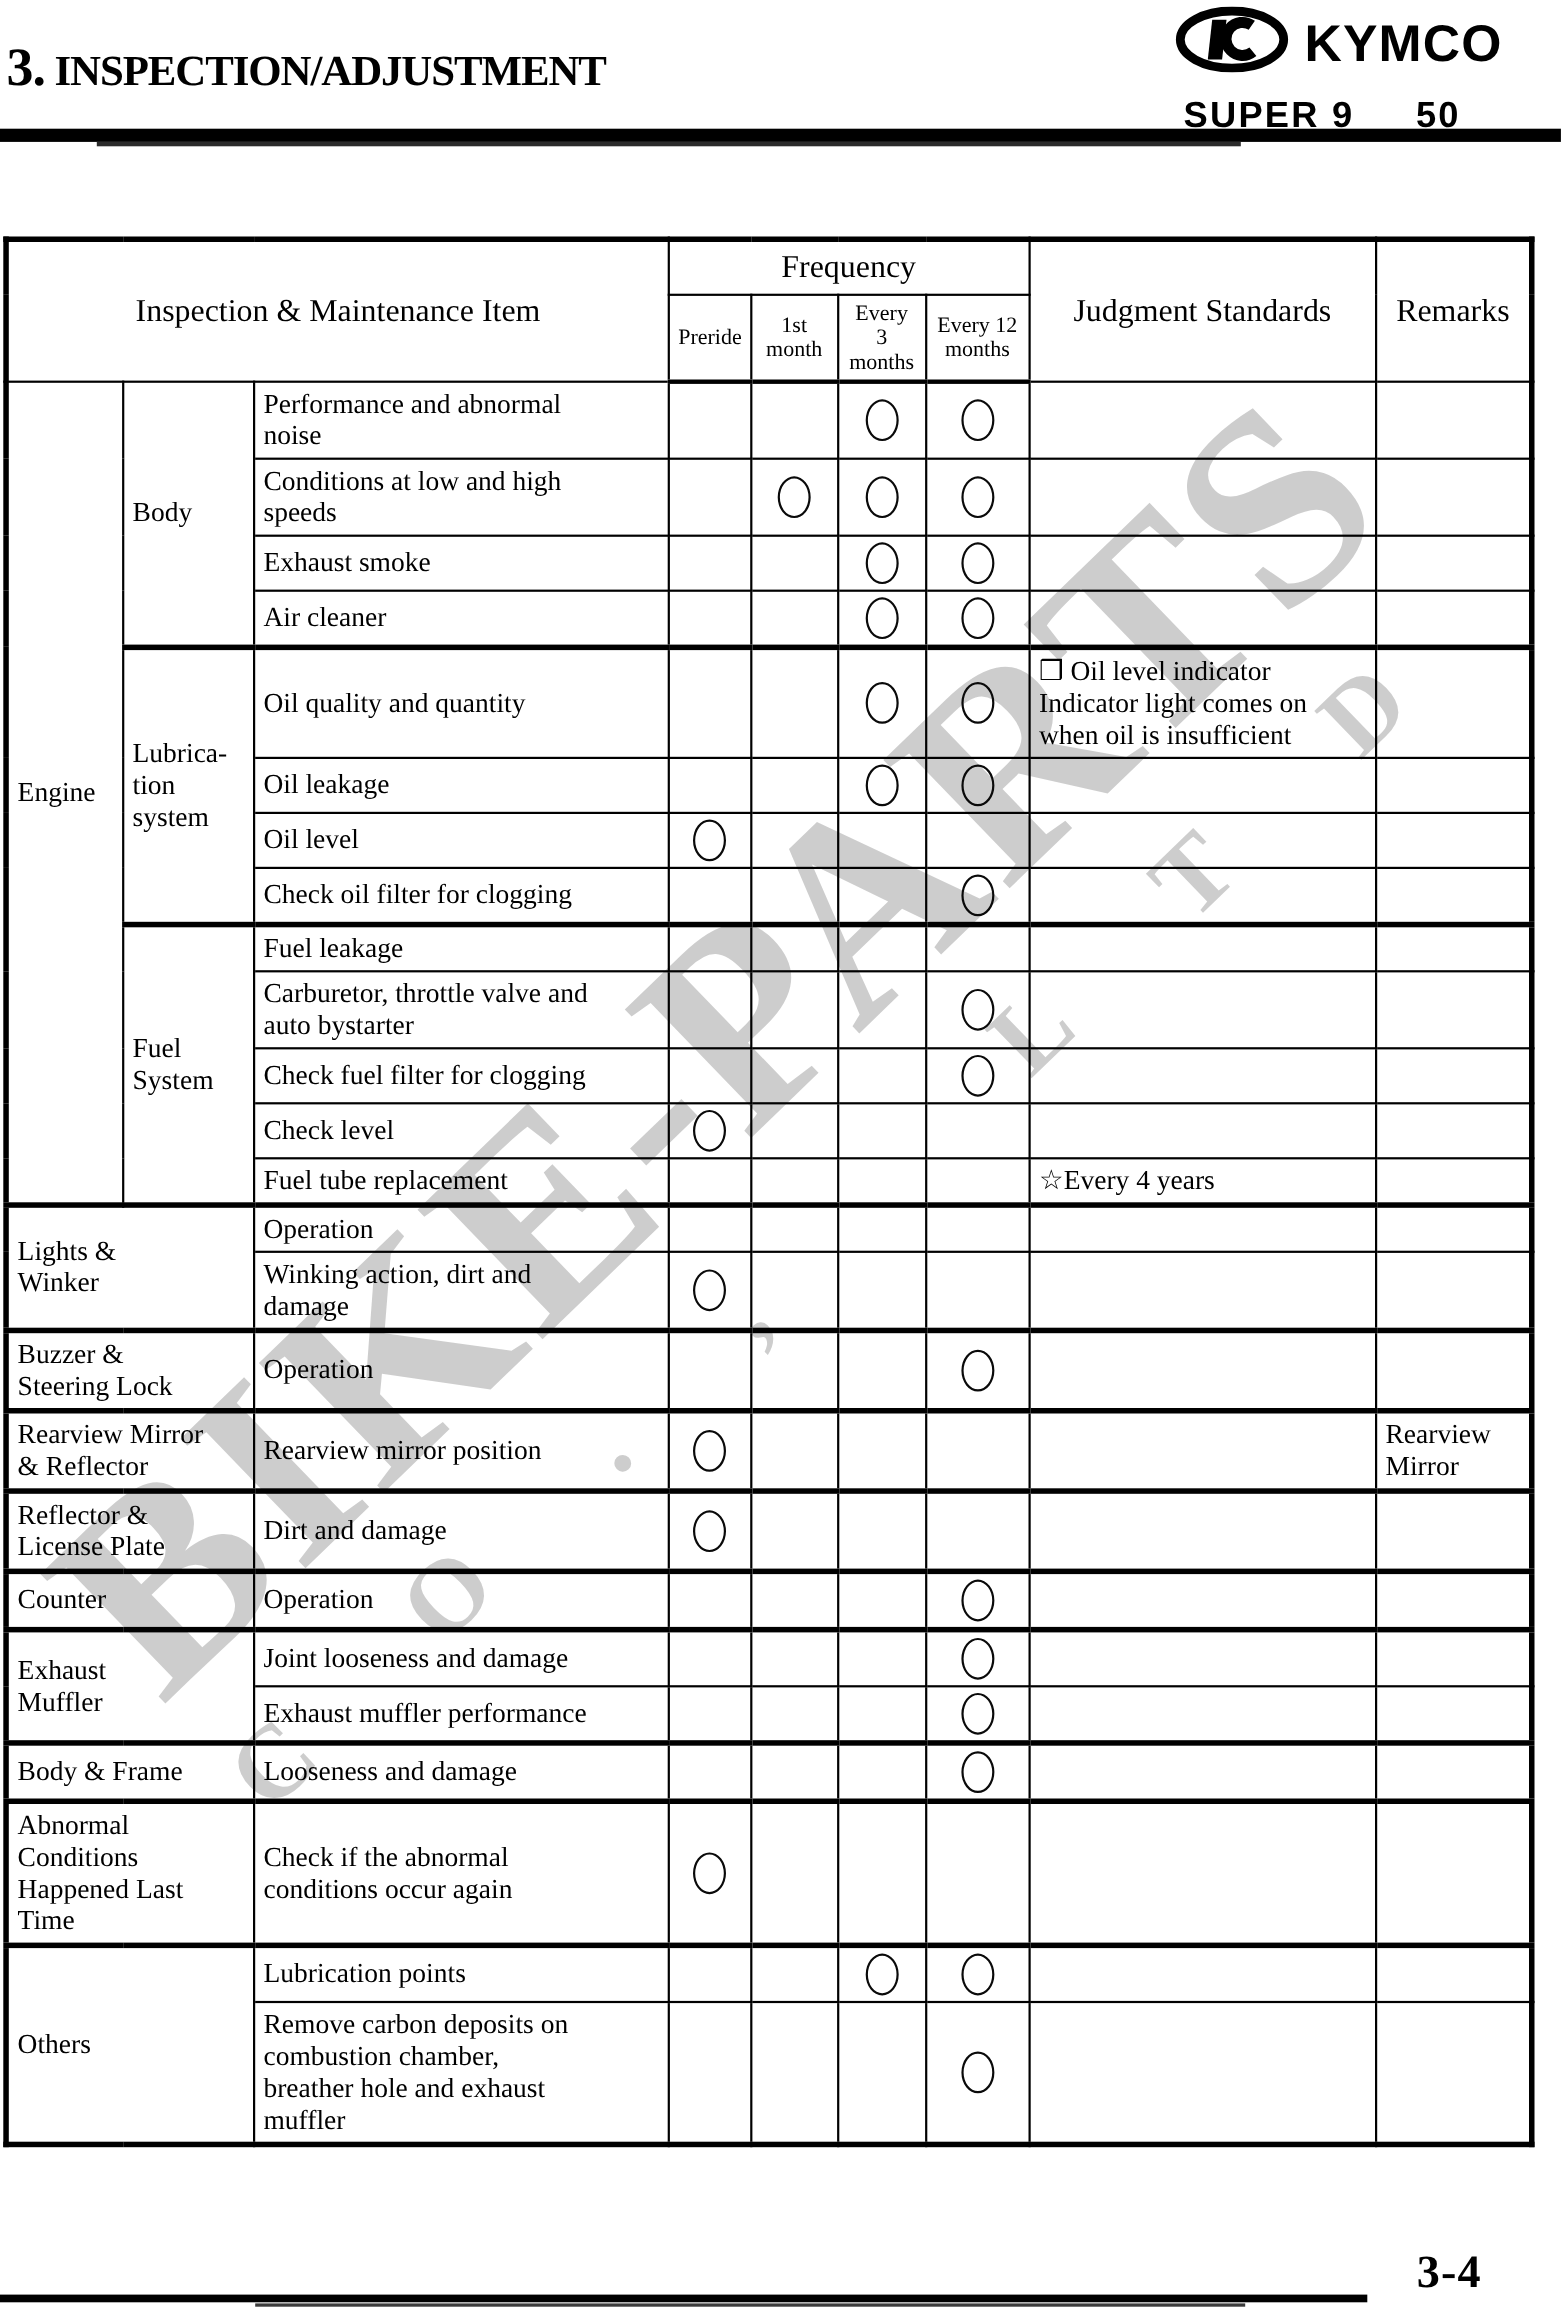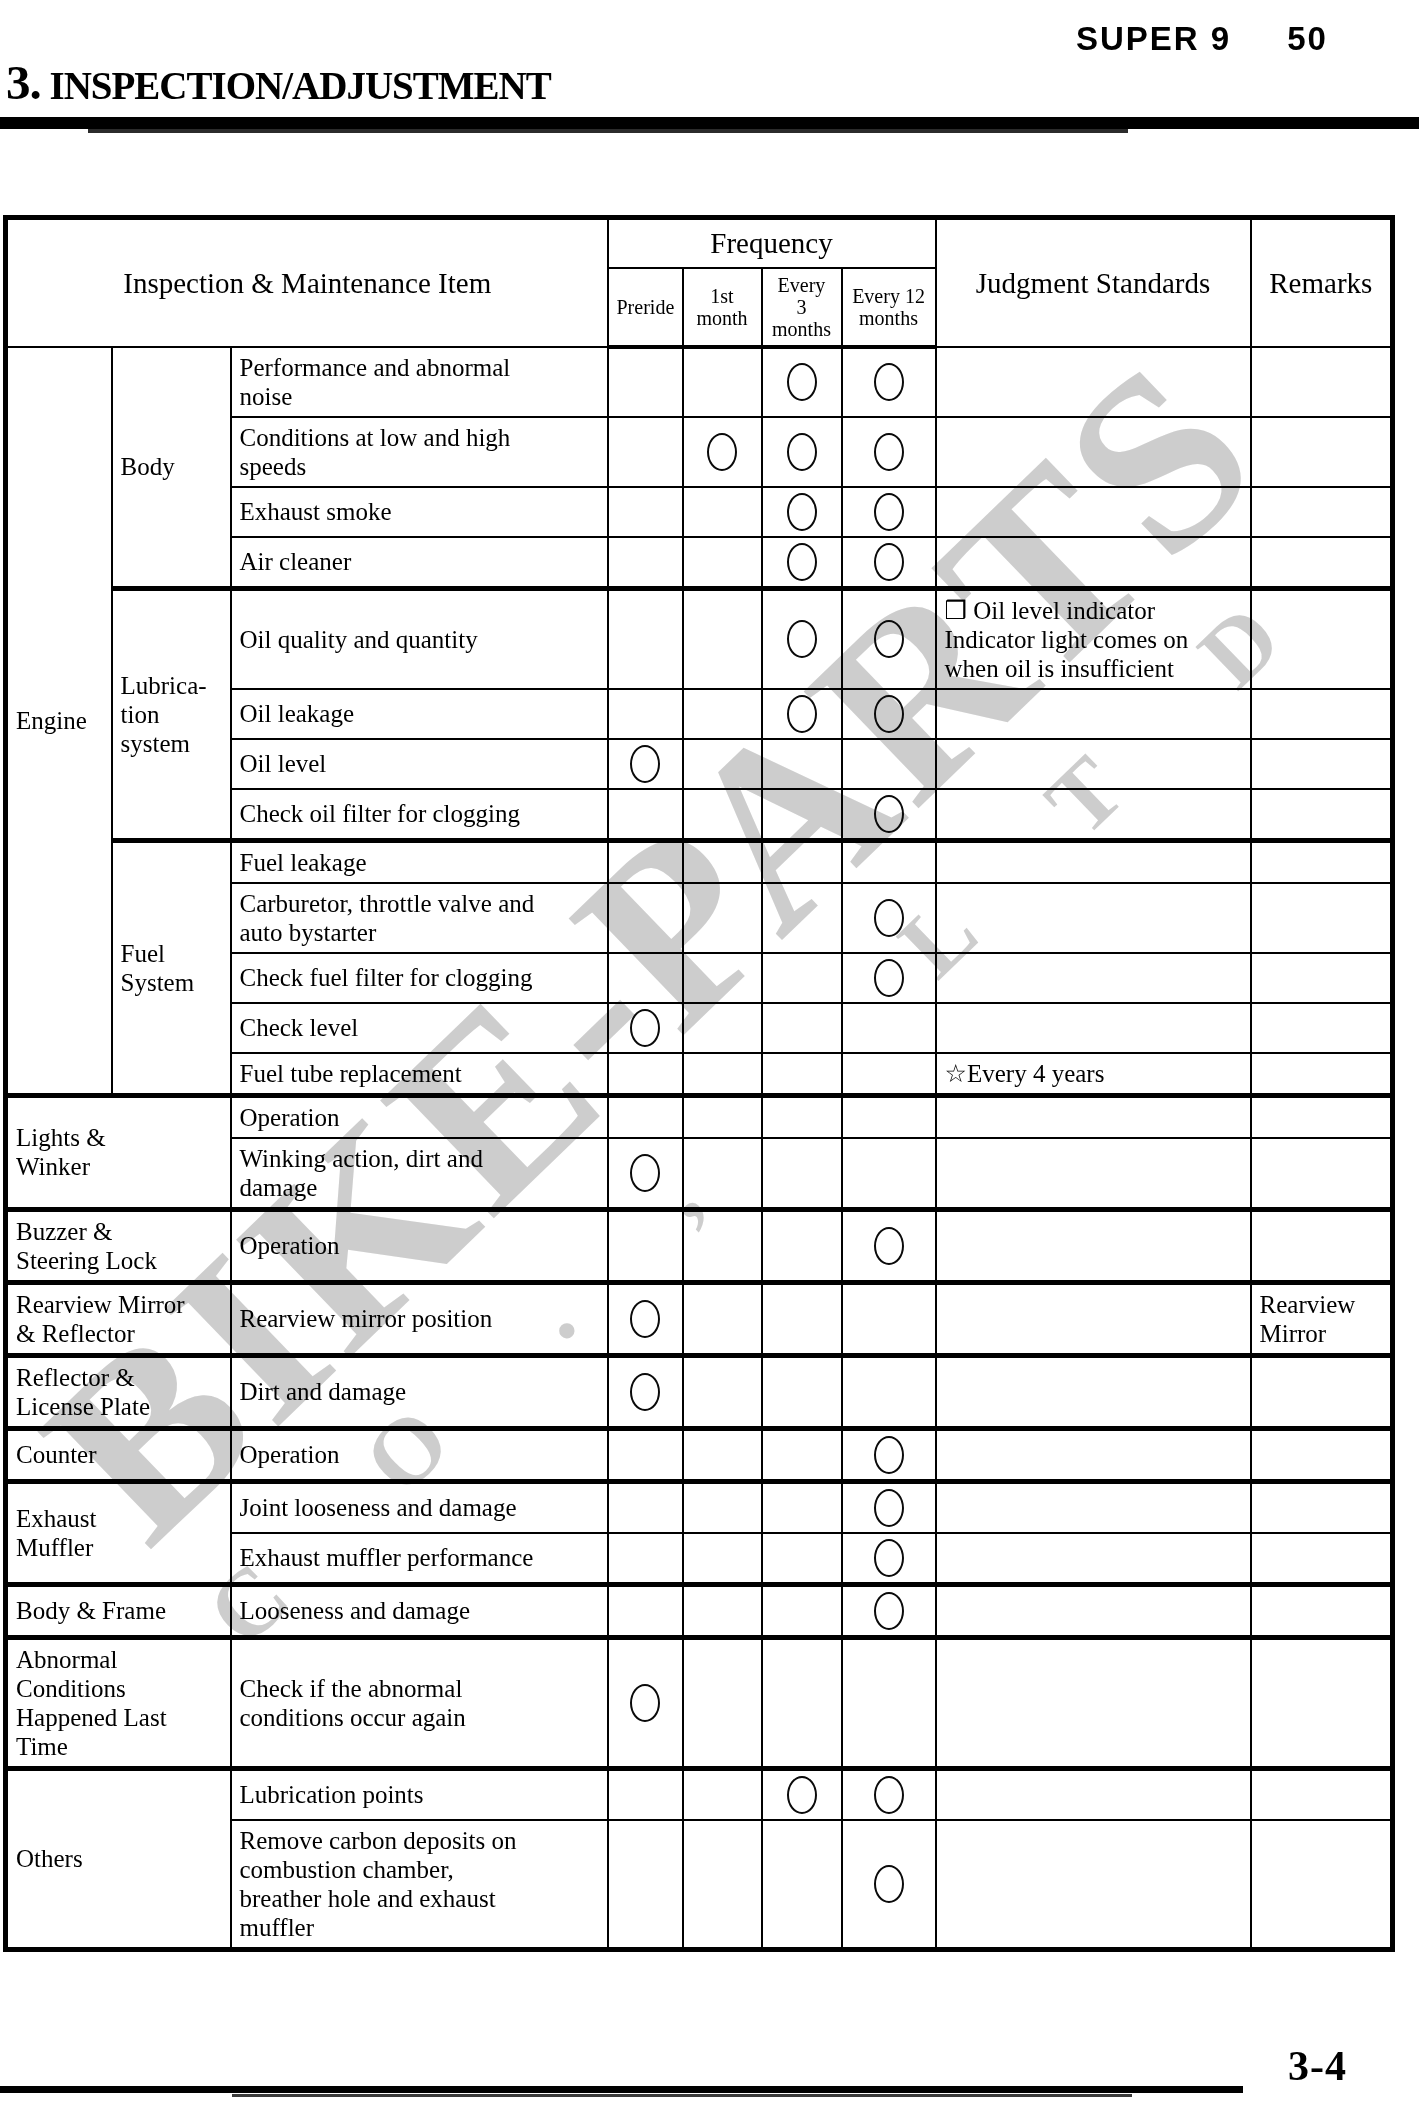--- a/index.html
+++ b/index.html
@@ -10,21 +10,21 @@
   
   .watermark{
     position:absolute;left:690px;top:990px;z-index:0;
     transform:translate(-50%,-50%) rotate(-44deg);
     text-align:center;color:#c7c7c7;opacity:.88;pointer-events:none;
   }
   .wm-line1{font-weight:bold;font-size:250px;letter-spacing:6px;white-space:nowrap;line-height:1;}
   .wm-line2{font-weight:bold;font-size:94px;letter-spacing:150px;white-space:nowrap;line-height:1;margin-top:18px;padding-left:40px;}
   
   .doc-title{
-    position:absolute;left:6px;top:54px;z-index:2;white-space:pre;
+    position:absolute;left:6px;top:32px;z-index:2;white-space:pre;
     font-weight:bold;font-size:39px;letter-spacing:-1px;text-align:right;
   }
   .doc-title .section-no{font-size:49px;}
   .brand{position:absolute;left:1068px;top:6px;z-index:2;}
   .brand-row{display:flex;align-items:center;gap:14px;}
   .kymco-text{
     font-family:"Liberation Sans", sans-serif;font-weight:bold;font-size:47px;
     letter-spacing:1px;line-height:1;
   }
   .model-row{
@@ -72,20 +72,30 @@
 <body>
 
 <div class="watermark">
   <div class="wm-line1">BIKE-PARTS</div>
   <div class="wm-line2">CO., LTD</div>
 </div>
 
 <div class="doc-title"><span class="section-no">3.</span><span> INSPECTION/ADJUSTMENT</span></div>
 
 <div class="brand">
+  <div class="brand-row">
+    <span>
+      <svg width="104" height="60" viewBox="0 0 104 60">
+        <ellipse cx="52" cy="30" rx="47" ry="26" fill="none" stroke="#000" stroke-width="8"></ellipse>
+        <path d="M34 12 L47 12 L43 48 L30 48 Z" fill="#000"></path>
+        <path d="M70 17 a15 15 0 1 0 1 24" fill="none" stroke="#000" stroke-width="10"></path>
+      </svg>
+    </span>
+    <span class="kymco-text">KYMCO</span>
+  </div>
   <div class="model-row">
     <span>SUPER 9</span>
     <span>50</span>
   </div>
 </div>
 
 <div class="header-rule-main"></div>
 <div class="header-rule-sub"></div>
 
 <table class="sched">

